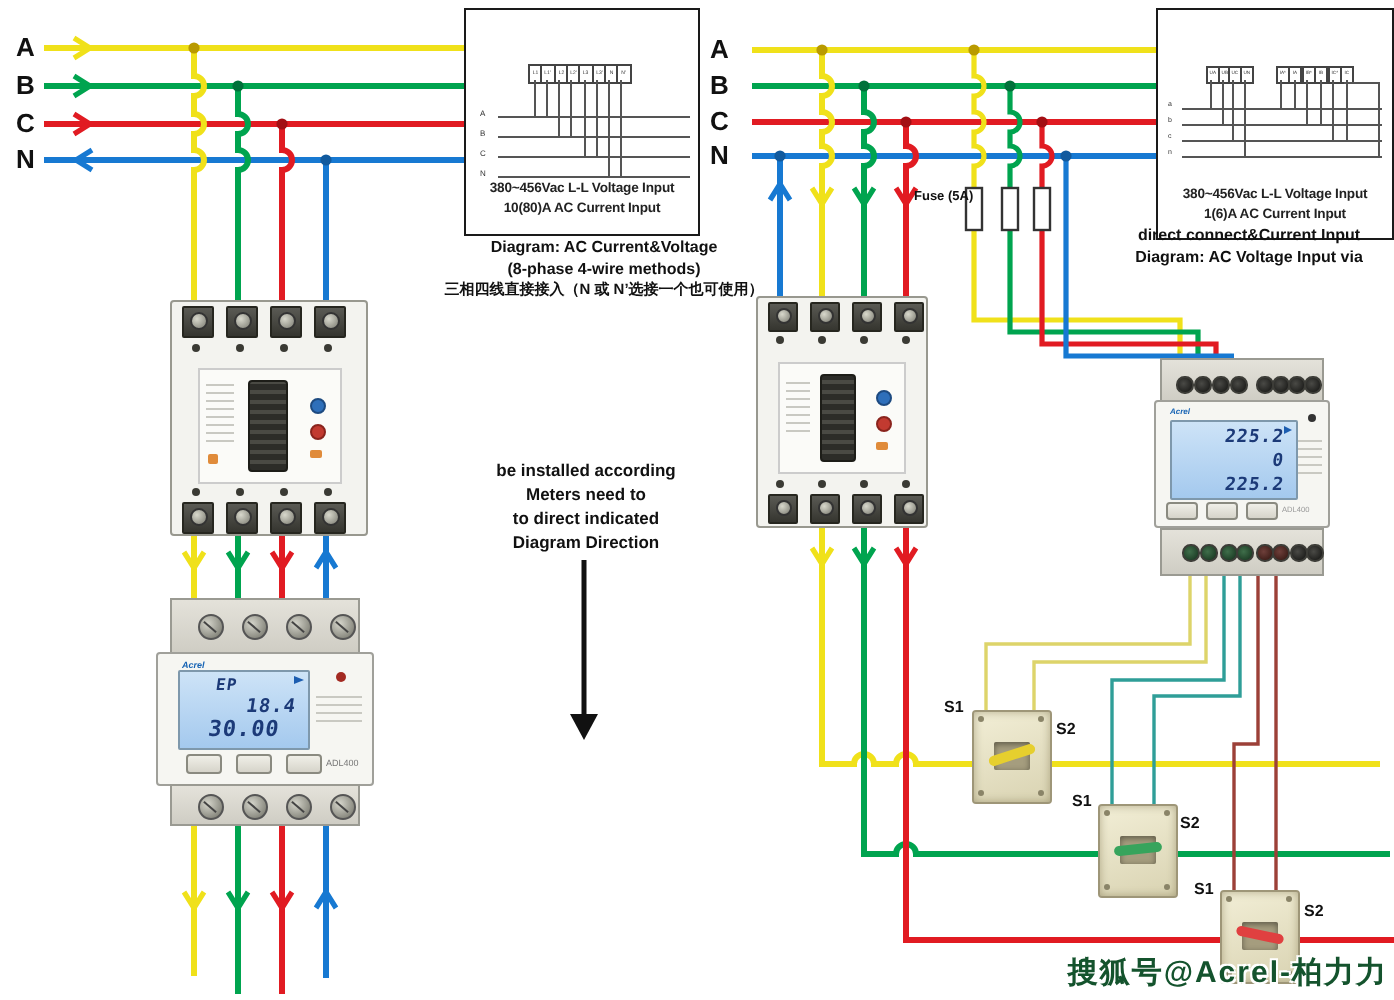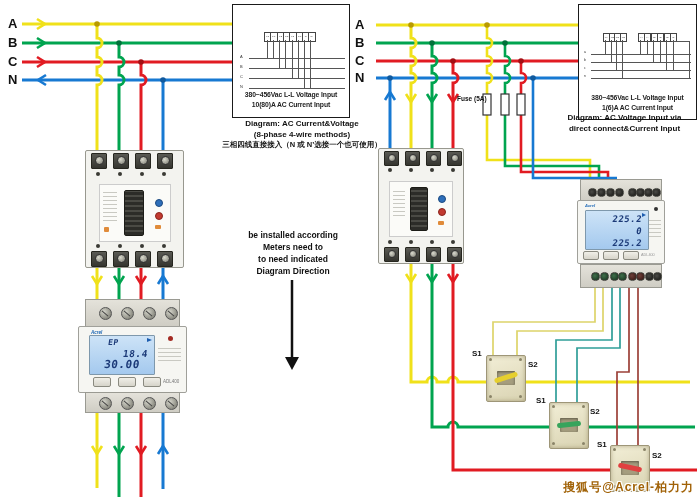--- a/index.html
+++ b/index.html
@@ -43,22 +43,22 @@
   .btn{position:absolute;background:linear-gradient(#f0efe8,#d6d4ca);border:1px solid #8a8a80;border-radius:2px;}
   .brand{position:absolute;font-size:4.5px;font-weight:bold;font-style:italic;color:#1663b4;}
   .model{position:absolute;font-size:4.5px;color:#777;}
   .rterm{position:absolute;width:6.5px;height:6.5px;border-radius:50%;background:radial-gradient(circle at 40% 40%,#4a4a46,#121210);border:1px solid #3d3d38;}
   .ct{position:absolute;width:38px;height:45px;background:linear-gradient(160deg,#f2eed6,#d9d3b2);
       border:1px solid #9e9678;border-radius:2px;box-shadow:inset 0 0 4px rgba(120,110,70,.5);z-index:2;}
   .ctwin{position:absolute;left:10px;top:15px;width:18px;height:14px;background:#a59d7e;
          box-shadow:inset 0 1px 3px rgba(0,0,0,.45);border-radius:1px;}
   .ctwire{position:absolute;left:7px;top:19px;width:24px;height:5px;border-radius:3px;}
   .ctscrew{position:absolute;width:3px;height:3px;border-radius:50%;background:#8a8468;}
-  .watermark{position:absolute;right:3px;bottom:4px;z-index:4;font-size:12px;font-weight:bold;
-             letter-spacing:1px;color:#a16207;
+  .watermark{position:absolute;right:3px;bottom:4px;z-index:4;font-size:15px;font-weight:bold;
+             letter-spacing:1px;color:#14532d;
              text-shadow:-1px -1px 0 #fff,1px -1px 0 #fff,-1px 1px 0 #fff,1px 1px 0 #fff;}
 </style>
 </head>
 <body>
 
 <div class="canvas">
 
   <svg width="697" height="500" viewBox="0 0 697 500">
     <g fill="none" stroke-linecap="butt">
       <path d="M22 24 H232" stroke="#f0e11a" stroke-width="3"></path>
@@ -218,28 +218,28 @@
     <div class="boxcap" style="top:89px;">380~456Vac L-L Voltage Input</div>
     <div class="boxcap" style="top:99px;">1(6)A AC Current Input</div>
   </div>
 
   <div class="txt" style="left:216px;top:119px;width:172px;">
     <div class="cap">Diagram: AC Current&amp;Voltage</div>
     <div class="cap">(8-phase 4-wire methods)</div>
     <div class="capcn" style="text-align:center;">三相四线直接接入（N 或 N’选接一个也可使用）</div>
   </div>
   <div class="txt" style="left:552px;top:113px;width:145px;">
+    <div class="cap">direct connect&amp;Current Input</div>
     <div class="cap">Diagram: AC Voltage Input via</div>
-    <div class="cap">direct connect&amp;Current Input</div>
   </div>
 
   <div class="txt note" style="left:228px;top:229px;width:130px;">
     <div>be installed according</div>
     <div>Meters need to</div>
-    <div>to need indicated</div>
+    <div>to direct indicated</div>
     <div>Diagram Direction</div>
   </div>
 
   <div class="txt fuselabel" style="left:457px;top:95px;">Fuse (5A)</div>
 
   <div class="breaker" style="left:85px;top:150px;width:97px;height:116px;">
     <div class="lug" style="left:5px;top:2px;width:14px;height:14px;">
         <div class="lughole"></div>
       </div>
     <div class="lug" style="left:27px;top:2px;width:14px;height:14px;">

